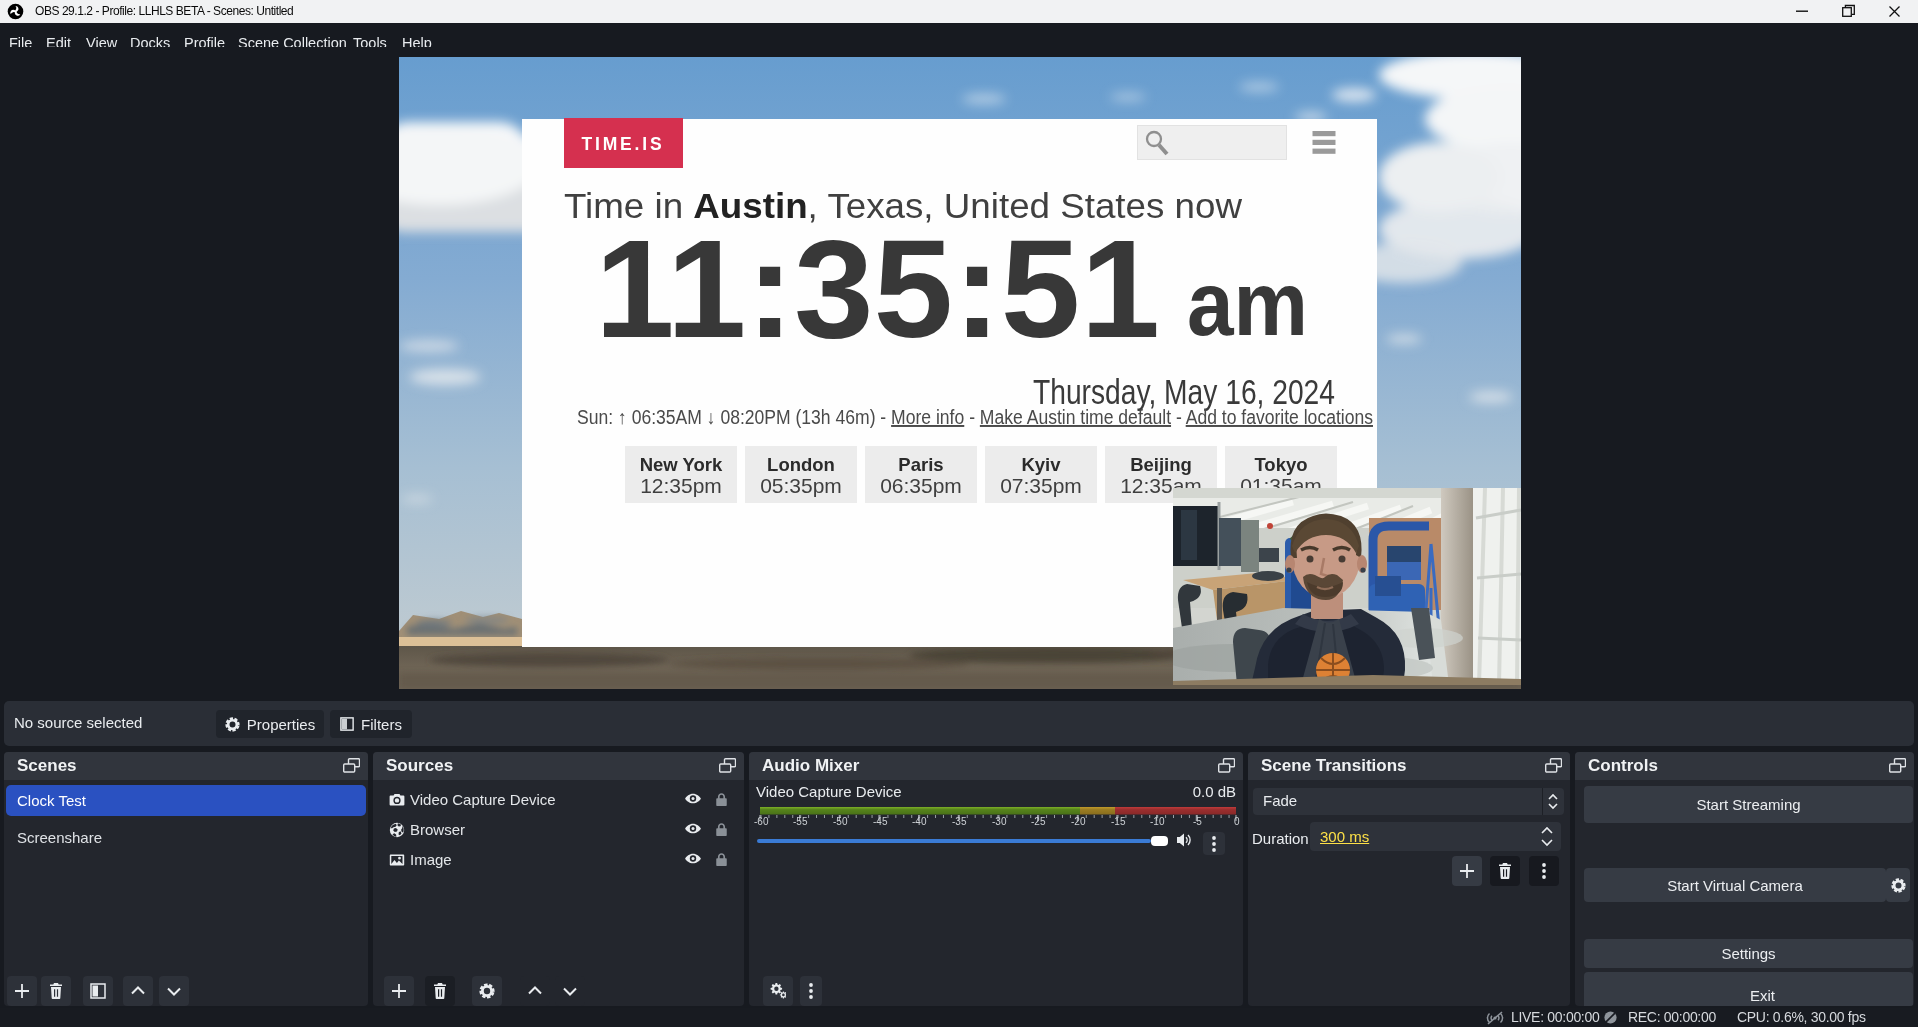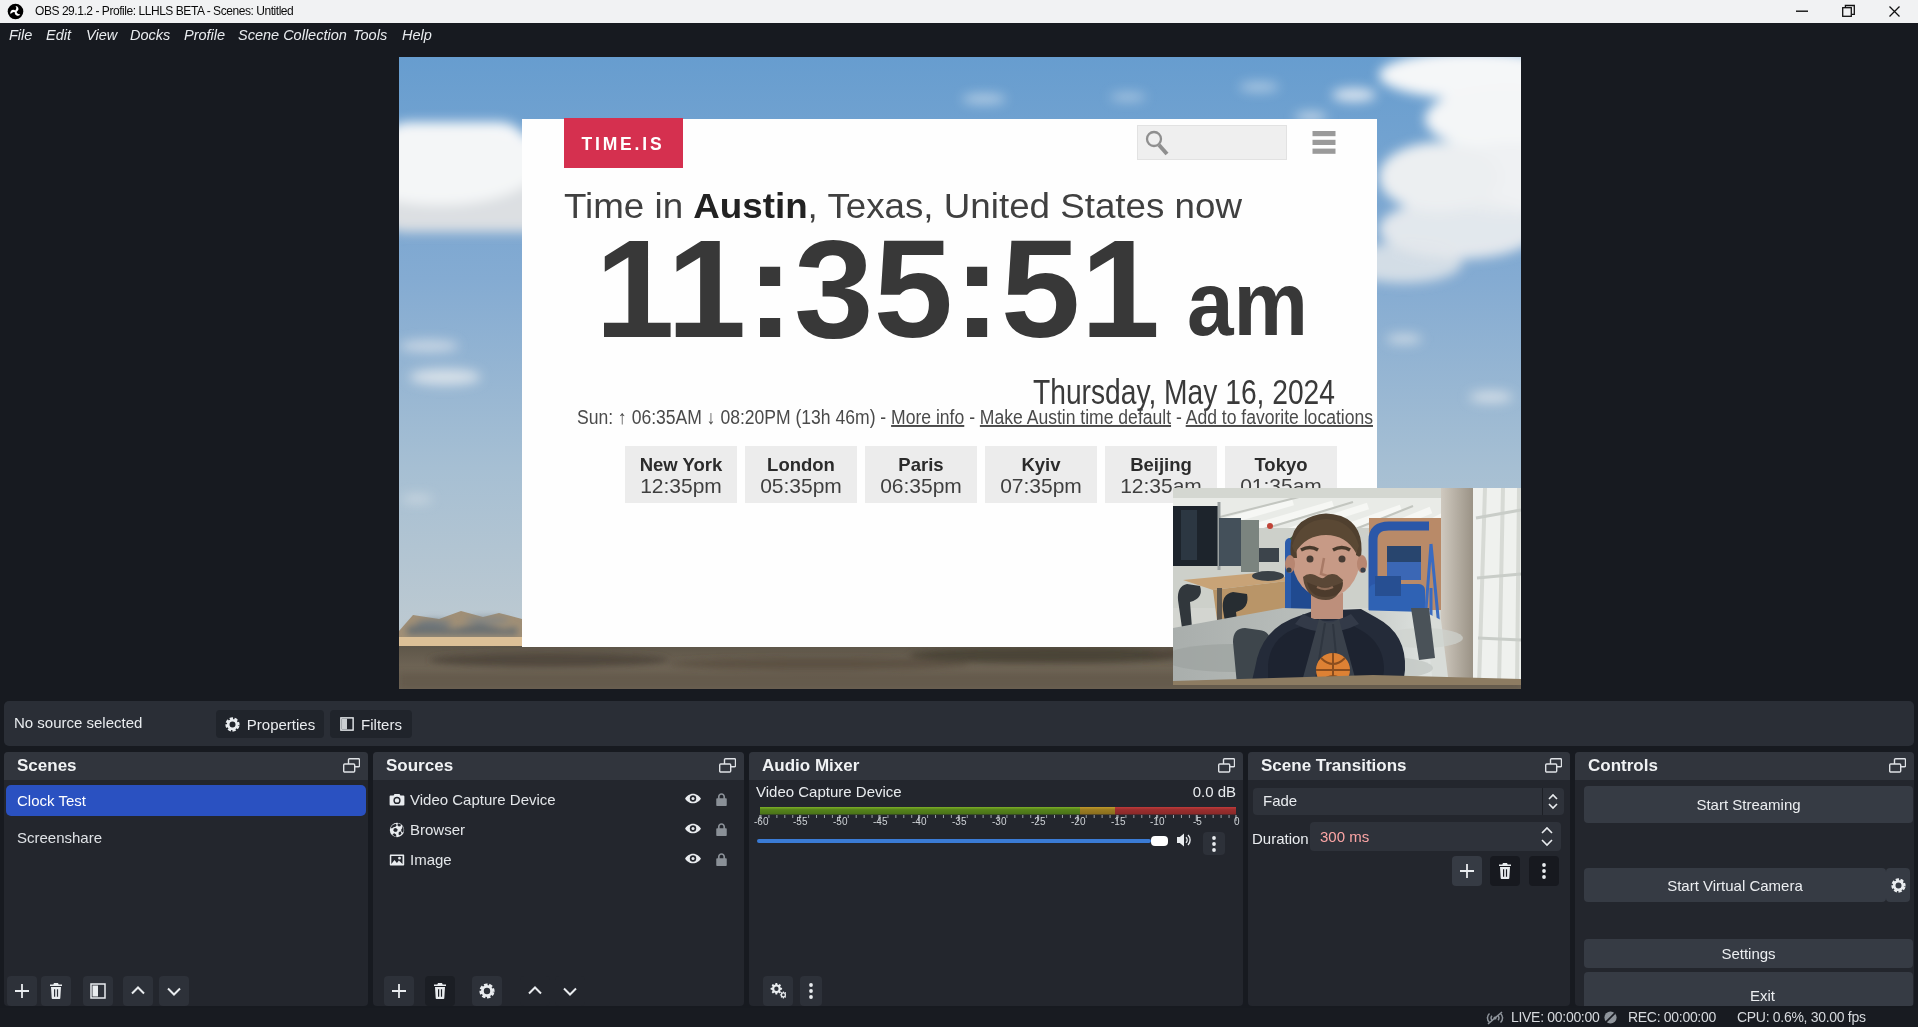--- a/index.html
+++ b/index.html
@@ -8,21 +8,21 @@
         font-family:"Liberation Sans",sans-serif;background:#171a20;}
   .abs{position:absolute;}
 
   
   #titlebar{position:absolute;left:0;top:0;width:1918px;height:23px;background:#f1f2f3;padding-left:16px;}
   #titletext{position:absolute;left:35px;top:4px;font-size:12px;letter-spacing:-0.45px;color:#0a0a0a;}
 
   
   #menubar{position:absolute;left:0;top:23px;width:1918px;height:24px;background:#171a20;
            color:#e9ecef;font-size:14.5px;}
-  .menuitem{position:absolute;top:4px;font-style:italic;}
+  .menuitem{position:absolute;top:12px;}
 
   
   #mainarea{position:absolute;left:0;top:47px;width:1918px;height:654px;background:#171a20;}
 
   
   #srctoolbar{position:absolute;left:4px;top:701px;width:1910px;height:45px;background:#2a2e36;
               border-radius:5px;color:#e9ecef;font-size:15px;}
   .tbtn{position:absolute;top:9px;height:28px;background:#20242b;border-radius:4px;color:#e9ecef;
         font-size:15px;display:flex;align-items:center;justify-content:center;gap:7px;}
 
@@ -566,21 +566,21 @@
       </svg>
     <div style="position:absolute;left:5px;top:36px;width:311px;height:27px;background:#2e323a;border-radius:4px;">
       <div style="position:absolute;left:10px;top:4px;font-size:15px;color:#e9ecef;">Fade</div>
       <div style="position:absolute;right:21px;top:0;width:1px;height:27px;background:#1d2026;"></div>
       <svg style="position:absolute;right:6px;top:5px;" width="10" height="17" viewBox="0 0 10 17">
           <path d="M1 6 5 2l4 4M1 11l4 4 4-4" fill="none" stroke="#e9ecef" stroke-width="1.6"></path>
         </svg>
     </div>
     <div style="position:absolute;left:4px;top:78px;font-size:15px;color:#e9ecef;">Duration</div>
     <div style="position:absolute;left:62px;top:70px;width:251px;height:29px;background:#2e323a;border-radius:4px;">
-      <div style="position:absolute;left:10px;top:6px;font-size:15px;color:#fca5a5;">300 ms</div>
+      <div style="position:absolute;left:10px;top:6px;font-size:15px;color:#fde047;text-decoration:underline;">300 ms</div>
       <svg style="position:absolute;right:8px;top:4px;" width="12" height="21" viewBox="0 0 12 21">
           <path d="M1 7 6 2l5 5M1 14l5 5 5-5" fill="none" stroke="#e9ecef" stroke-width="1.6"></path>
         </svg>
     </div>
     <div class="dockbtn" style="left:204px;top:104px;background:#363b44;">
         <svg width="16" height="16" viewBox="0 0 16 16">
           <use href="#i-plus"></use>
         </svg>
       </div>
     <div class="dockbtn" style="left:242px;top:104px;background:#17191f;">

